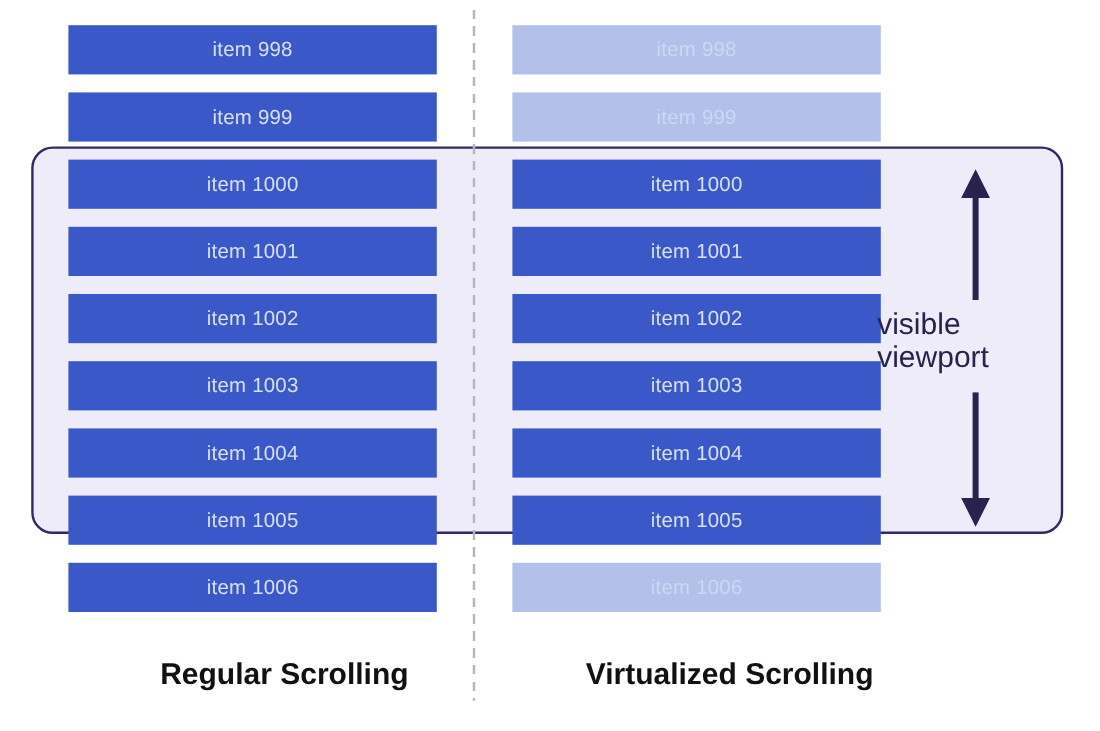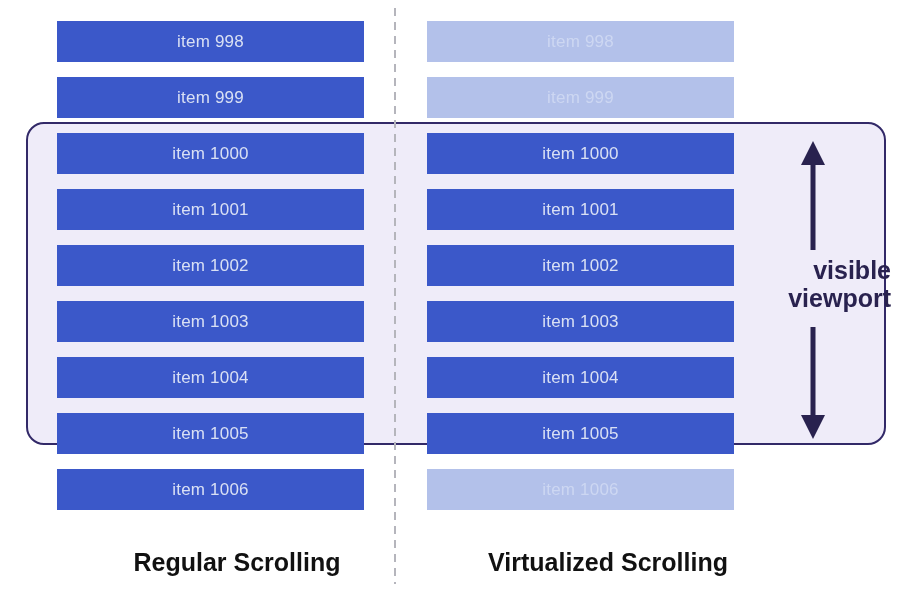--- a/index.html
+++ b/index.html
@@ -75,23 +75,23 @@
     width: 40px;
     height: 312px;
     z-index: 4;
   }
   .range-arrow .shape { fill: var(--arrow, #29224f); }
   .viewport-label {
     position: absolute;
     left: 731px;
     top: 256px;
     width: 160px;
-    text-align: right;
+    text-align: left;
     font-size: 25px;
-    font-weight: bold;
+    font-weight: normal;
     line-height: 28px;
     color: var(--arrow, #29224f);
     z-index: 4;
   }
   .caption {
     position: absolute;
     top: 548px;
     width: 300px;
     text-align: center;
     font-size: 25px;

